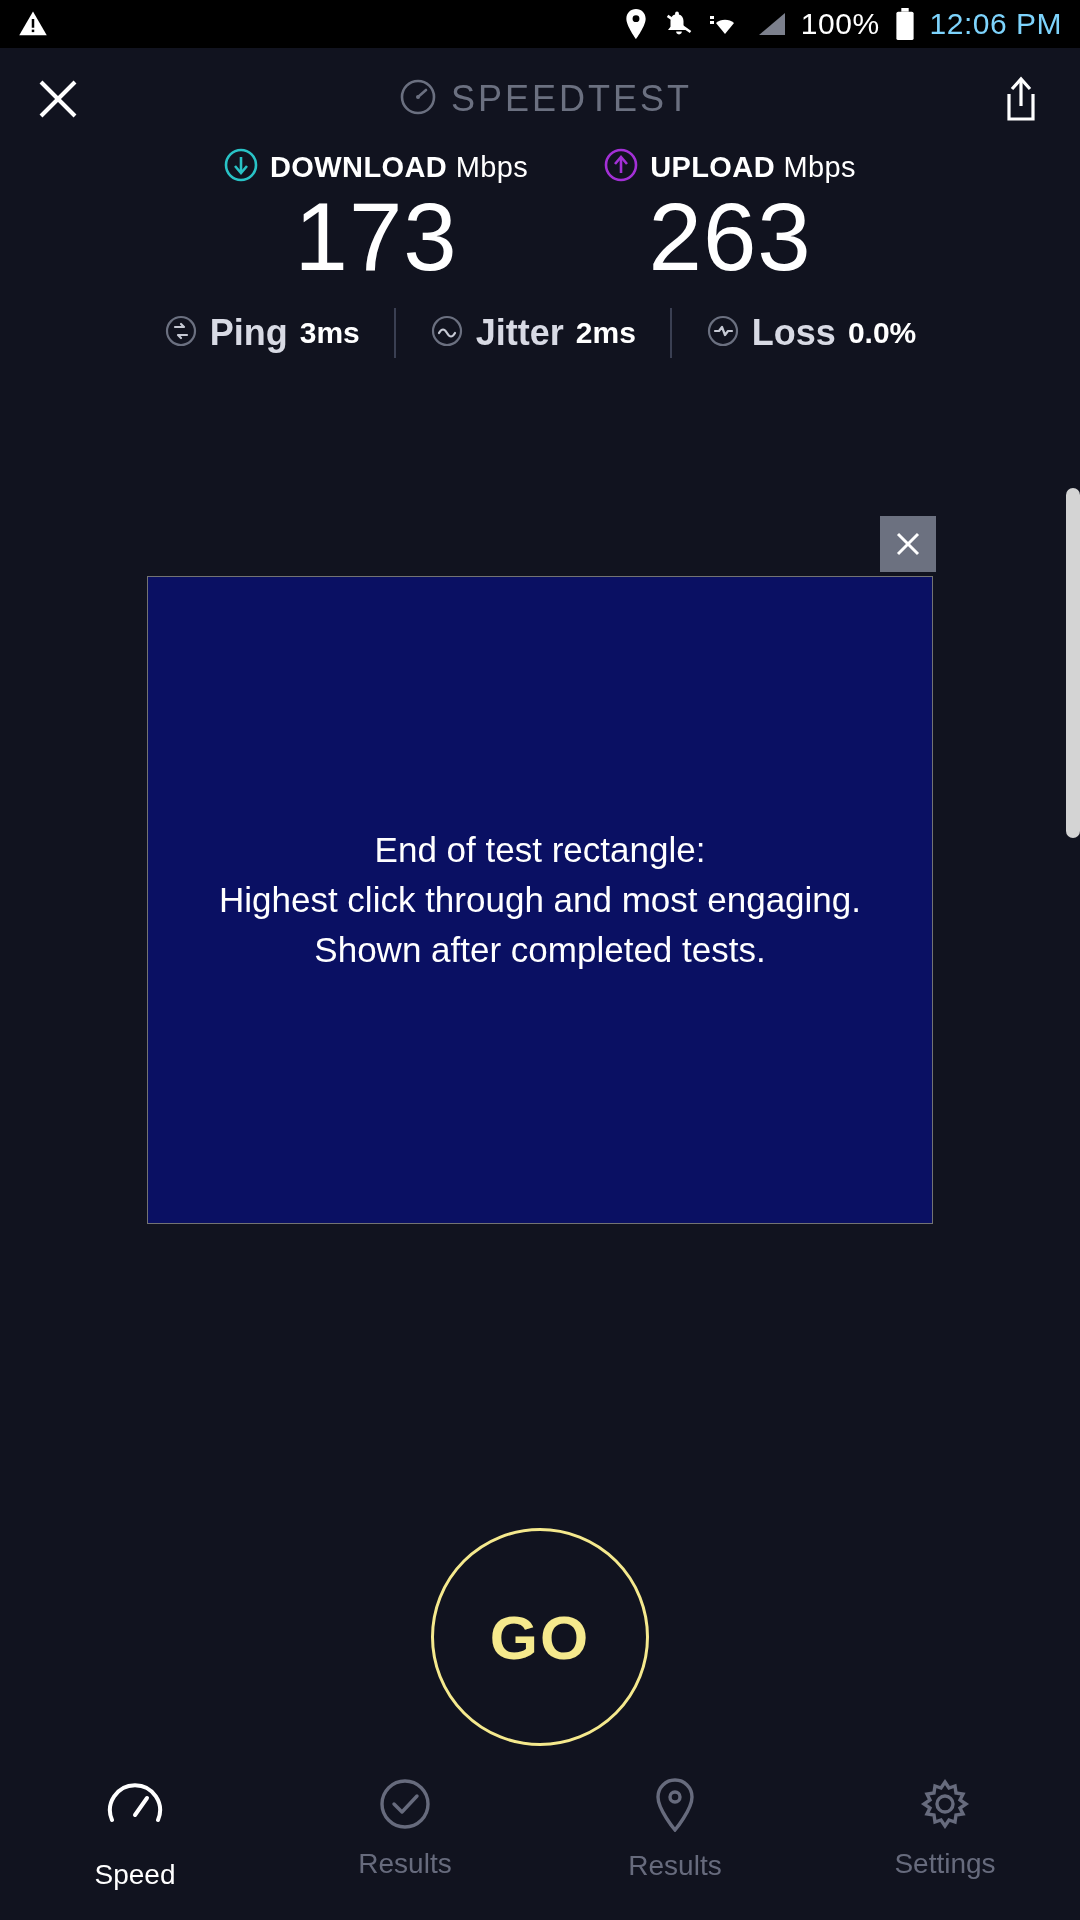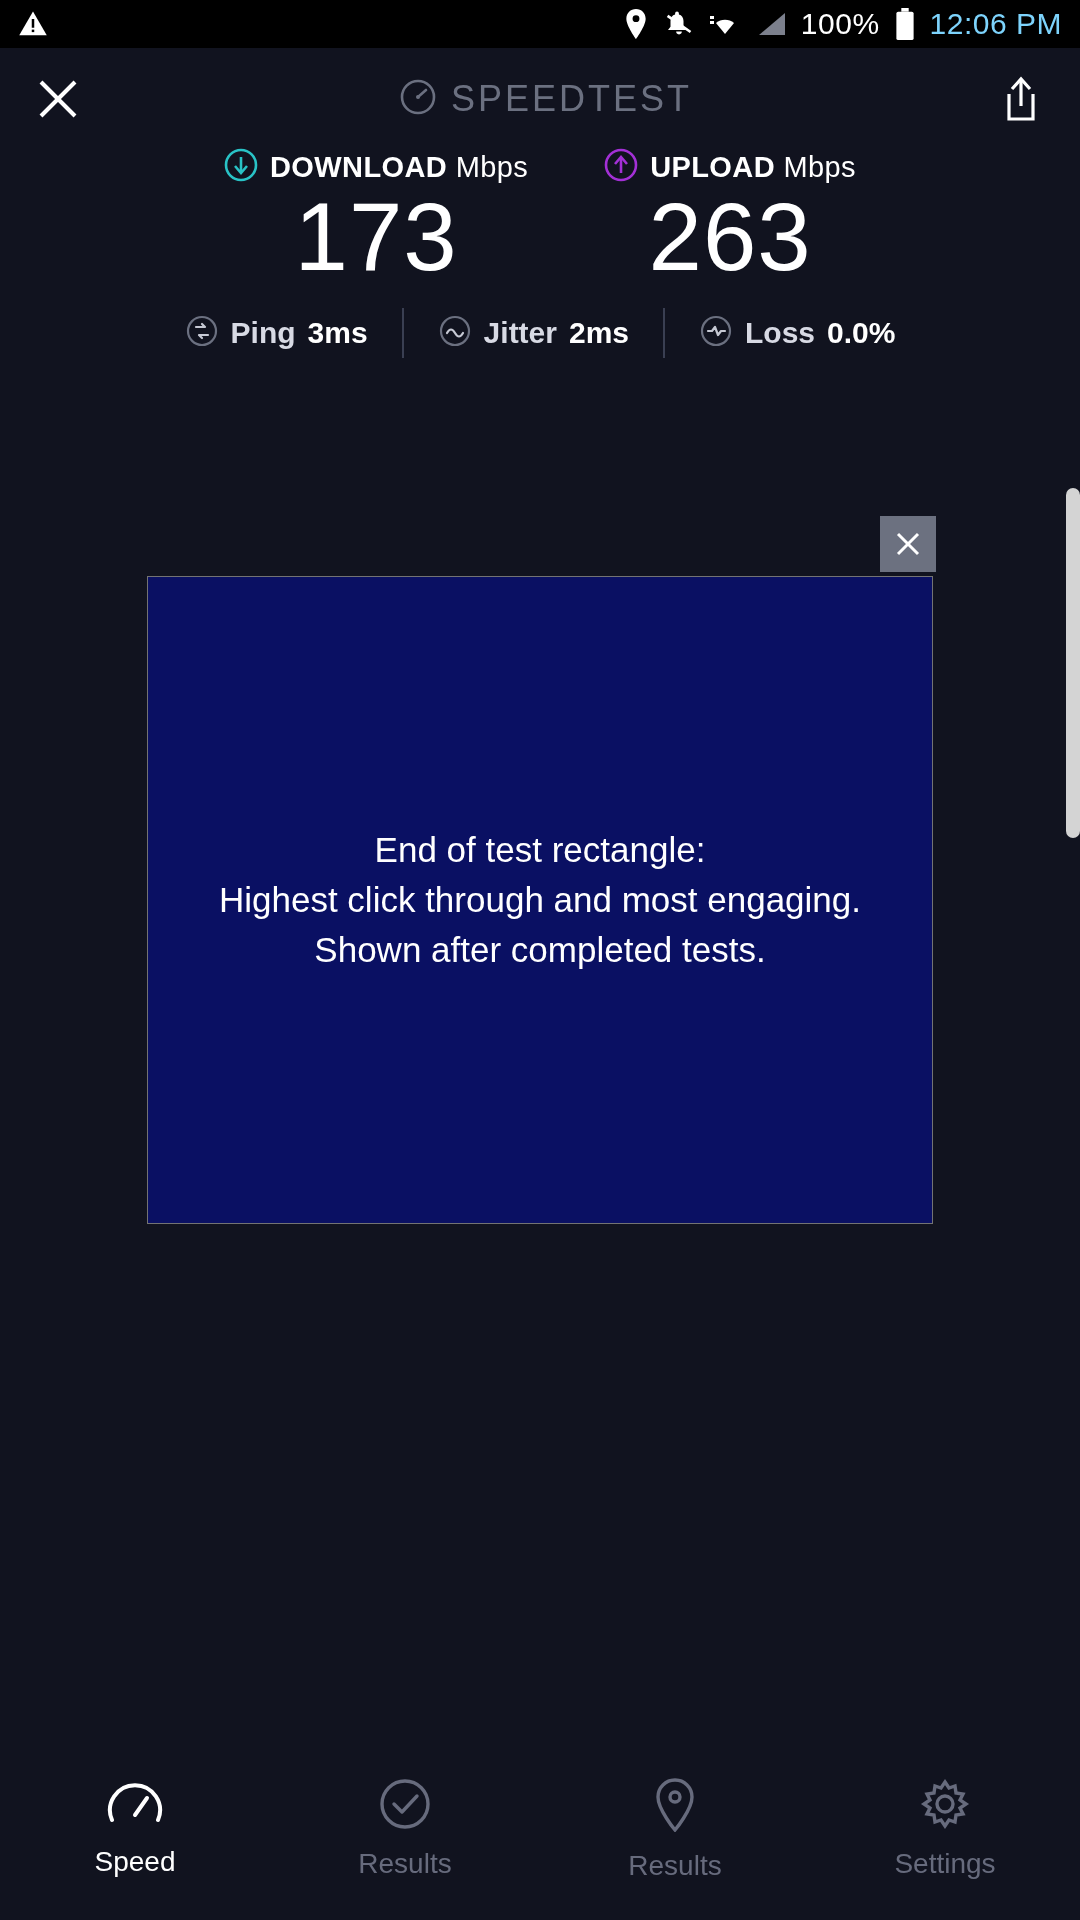--- a/index.html
+++ b/index.html
@@ -77,21 +77,21 @@
 
   .sub-row {
     display: flex; align-items: center; justify-content: center;
     margin-top: 22px;
     gap: 0px;
   }
   .sub-item {
     display: flex; align-items: center; gap: 12px;
     padding: 0 34px;
   }
-  .sub-name { font-size: 30px; font-weight: 700; color: #d8dae4; }
+  .sub-name { font-size: 36px; font-weight: 700; color: #d8dae4; }
   .sub-val  { font-size: 30px; font-weight: 700; color: #ffffff; }
   .divider {
     width: 2px; height: 50px; background: #3a3f52;
   }
 
   
   .ad-wrap {
     position: absolute; top: 560px; left: 0; right: 0;
     display: flex; flex-direction: column; align-items: center;
   }
@@ -133,21 +133,21 @@
 
   
   .bottomnav {
     position: absolute; left: 0; right: 0; bottom: 0; height: 160px;
     display: flex; align-items: flex-start; padding-top: 18px;
   }
   .nav-item {
     flex: 1; display: flex; flex-direction: column; align-items: center; gap: 14px;
   }
   .nav-label { font-size: 28px; }
-  .nav-item.active .nav-label { color: #ffffff; }
+  .nav-item.active .nav-label { color: #ffffff; margin-top: 13px; }
   .nav-item .nav-label { color: #676b7d; }
 </style>
 </head>
 <body>
 
 <div class="screen">
 
   <div class="statusbar">
     <div class="left">
       <span class="sb-icon">
@@ -303,20 +303,25 @@
     <div class="ad-box">
       <div class="ad-text">
         <div>End of test rectangle:</div>
         <div>Highest click through and most engaging.</div>
         <div>Shown after completed tests.</div>
       </div>
     </div>
   </div>
   <div class="scroll-hint"></div>
 
+  <div class="go-wrap">
+    <div class="go-btn">
+      <span class="go-text">GO</span>
+    </div>
+  </div>
 
   <div class="bottomnav">
 
     <div class="nav-item active">
       <span>
         <svg width="56" height="50" viewBox="0 0 56 50">
             <path d="M5 42 A25 25 0 1 1 51 42" fill="none" stroke="#ffffff" stroke-width="4" stroke-linecap="round"></path>
             <line x1="28" y1="37" x2="40" y2="20" stroke="#ffffff" stroke-width="4" stroke-linecap="round"></line>
           </svg>
       </span>

